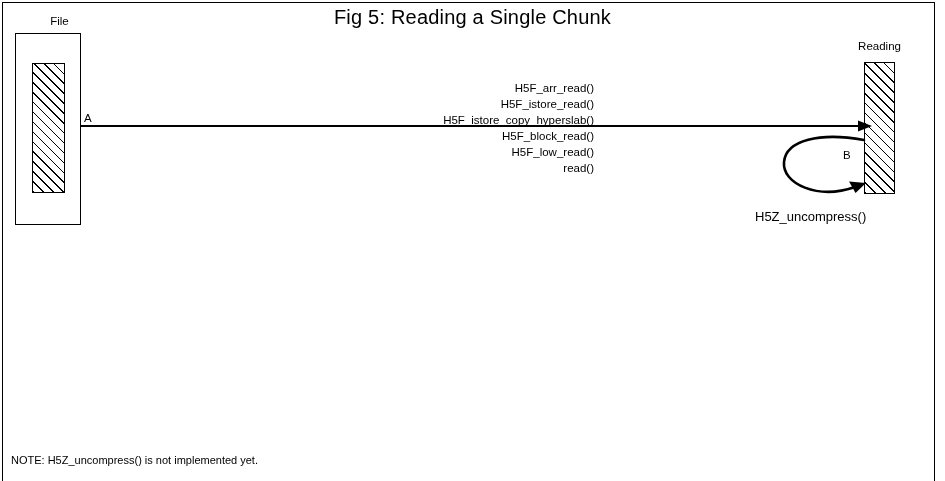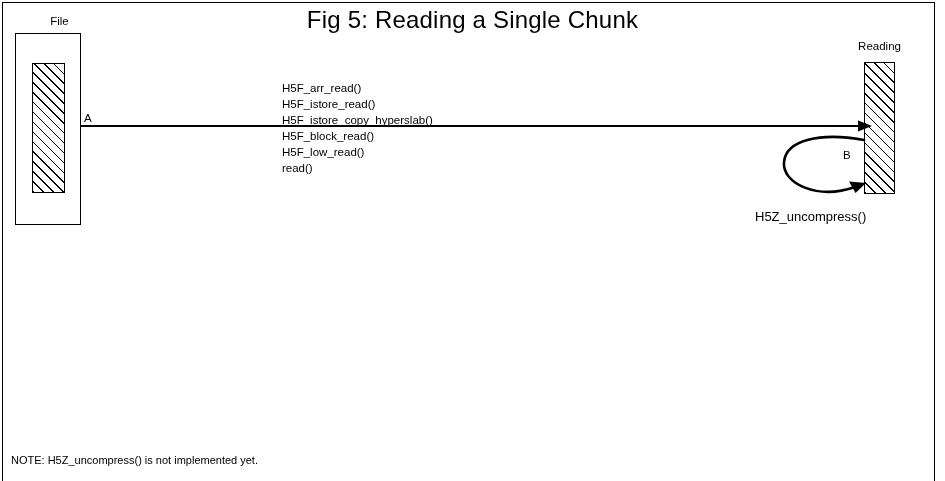--- a/index.html
+++ b/index.html
@@ -30,21 +30,21 @@
     border: 1px solid #000000;
     box-sizing: border-box;
     background: transparent;
   }
   #figure-title {
     position: absolute;
     left: 0;
     top: 6px;
     width: 945px;
     text-align: center;
-    font-size: 24px;
+    font-size: 20px;
     letter-spacing: 0.2px;
     white-space: nowrap;
   }
   .box-caption {
     position: absolute;
     font-size: 11.5px;
     text-align: center;
     white-space: nowrap;
   }
   #file-caption {
@@ -94,24 +94,24 @@
       45deg,
       #000000 0px,
       #000000 1px,
       #ffffff 1px,
       #ffffff 7px
     );
   }
   
   #callstack {
     position: absolute;
-    left: 282px;
+    left: 294px;
     top: 80px;
     width: 300px;
-    text-align: left;
+    text-align: right;
   }
   #callstack .call-line {
     font-size: 11.5px;
     line-height: 16.1px;
     white-space: nowrap;
   }
   #arrow-label-a {
     position: absolute;
     left: 84px;
     top: 112px;

